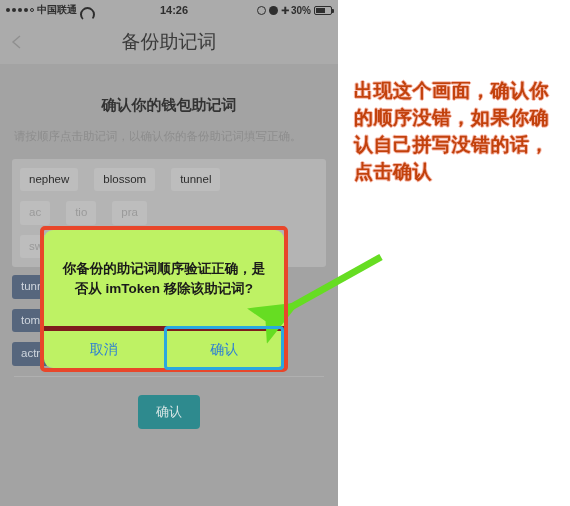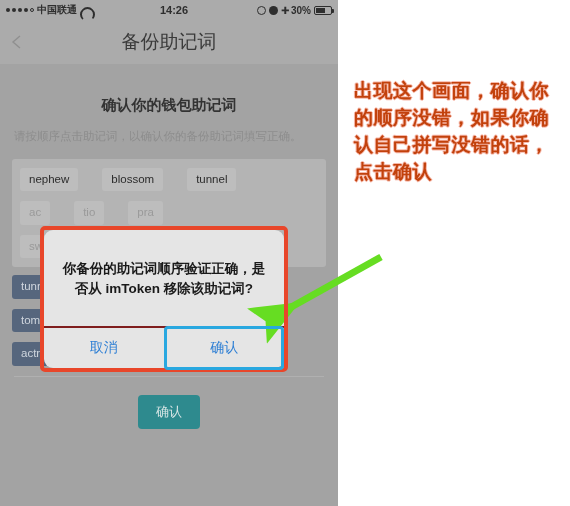--- a/index.html
+++ b/index.html
@@ -63,21 +63,21 @@
     text-align:center; font-size:15px; color:#333; margin-top:32px; font-weight:bold;
   }
   .page-sub {
     margin:13px 14px 0 14px; font-size:11.5px; color:#8d8d8d; line-height:1.45;
   }
 
   .word-bank {
     margin:14px 12px 0 12px; background:#b4b4b4; border-radius:3px;
     padding:9px 8px 9px 8px; min-height:108px;
   }
-  .chip-row { display:flex; gap:24px; margin-bottom:10px; }
+  .chip-row { display:flex; gap:16px; margin-bottom:10px; }
   .chip-row:last-child { margin-bottom:0; }
   .chip {
     background:#bdbdbd; color:#2c2c2c; font-size:11.5px;
     padding:6px 9px; border-radius:3px; line-height:1;
   }
   .chip.dim { color:#9a9a9a; }
 
   .selected-area { margin:8px 12px 0 12px; }
   .sel-row { display:flex; gap:10px; margin-bottom:10px; }
   .chip-sel {
@@ -97,29 +97,29 @@
   
   #alert-wrap {
     position:absolute; left:40px; top:226px; width:248px; height:146px;
   }
   #alert-redbox {
     position:absolute; left:0; top:0; right:0; bottom:0;
     border:4px solid #e8462a; border-radius:5px; pointer-events:none; z-index:3;
   }
   #alert {
     position:absolute; left:4px; top:4px; right:4px; bottom:4px;
-    background:#e5e5e5; border-radius:9px; overflow:hidden;
+    background:#bef264; border-radius:9px; overflow:hidden;
     display:flex; flex-direction:column;
   }
   #alert .msg {
     flex:1; display:flex; align-items:center; justify-content:center;
     padding:12px 16px 10px 16px; text-align:center;
     font-size:13.5px; line-height:1.5; color:#1a1a1a; font-weight:bold;
   }
-  #alert .btns { height:42px; display:flex; border-top:2px solid #7f1d1d; }
+  #alert .btns { height:42px; display:flex; border-top:5px solid #7f1d1d; }
   #alert .btn {
     flex:1; display:flex; align-items:center; justify-content:center;
     font-size:14px; color:#2e7fd4;
   }
   #alert .btn + .btn { border-left:1px solid #cfcfcf; }
   #btn-ok-highlight {
     position:absolute; right:4px; bottom:2px; width:120px; height:44px;
     border:3px solid #29a8e0; border-radius:4px; z-index:4; pointer-events:none;
   }
 

